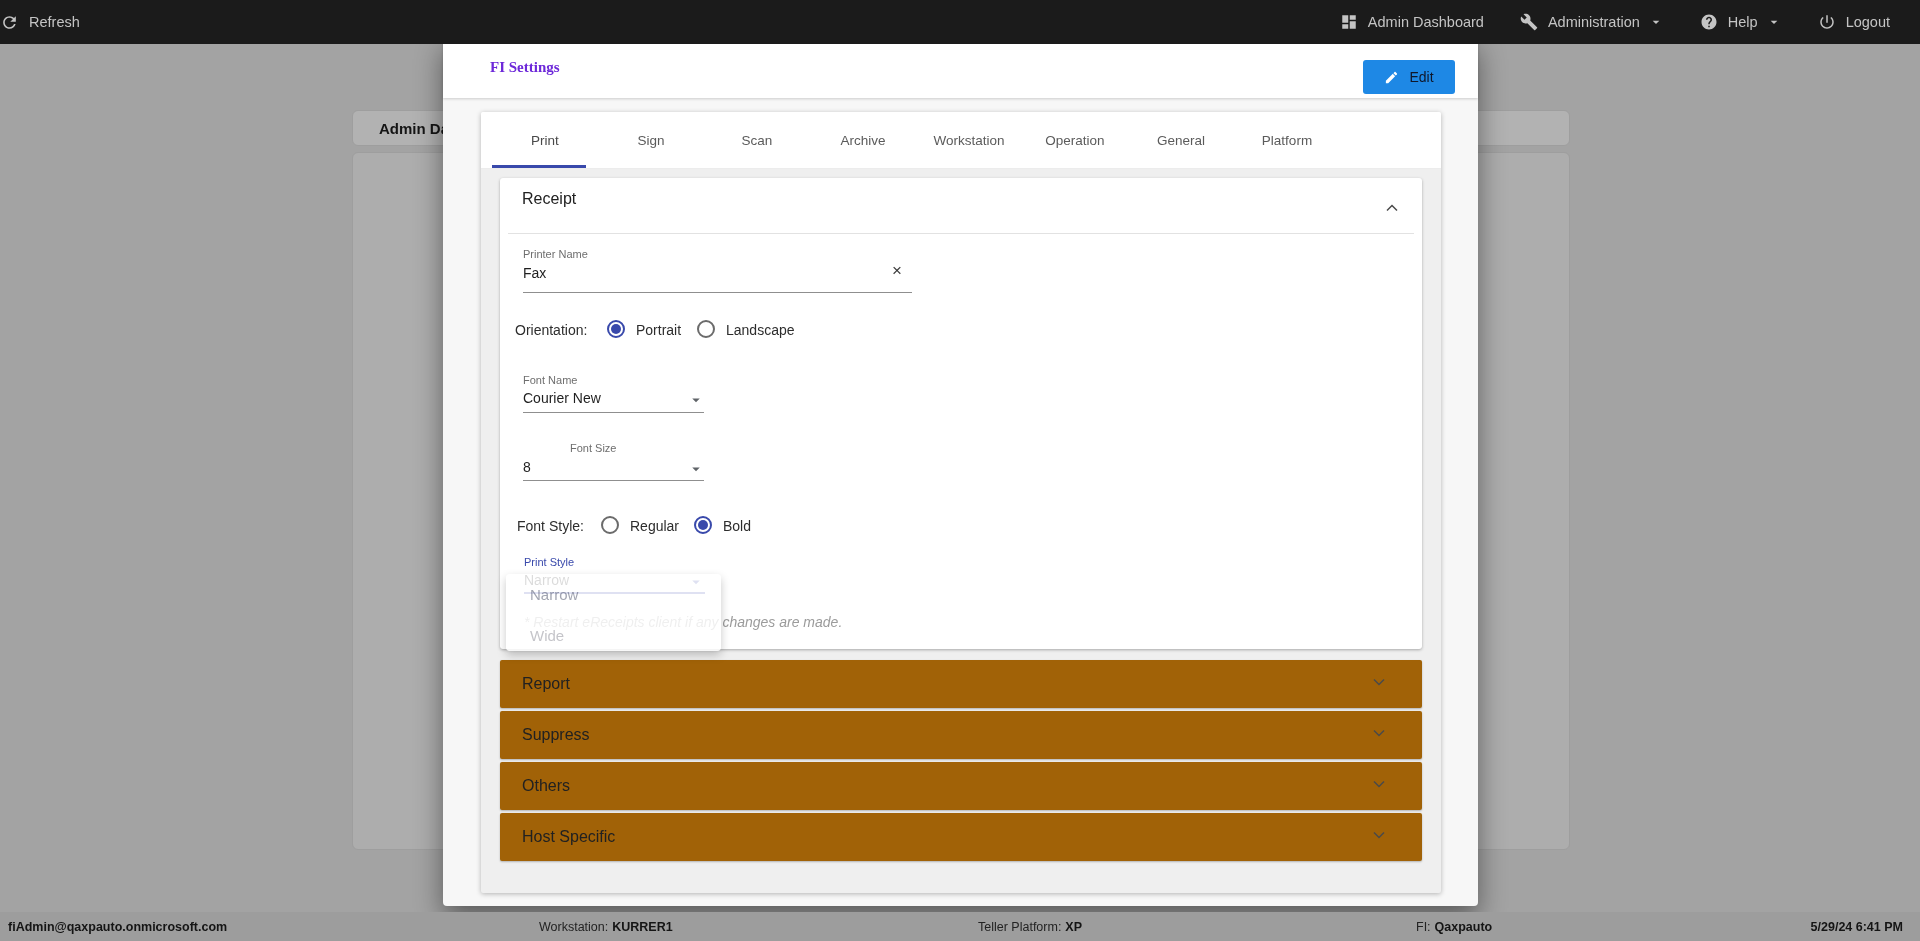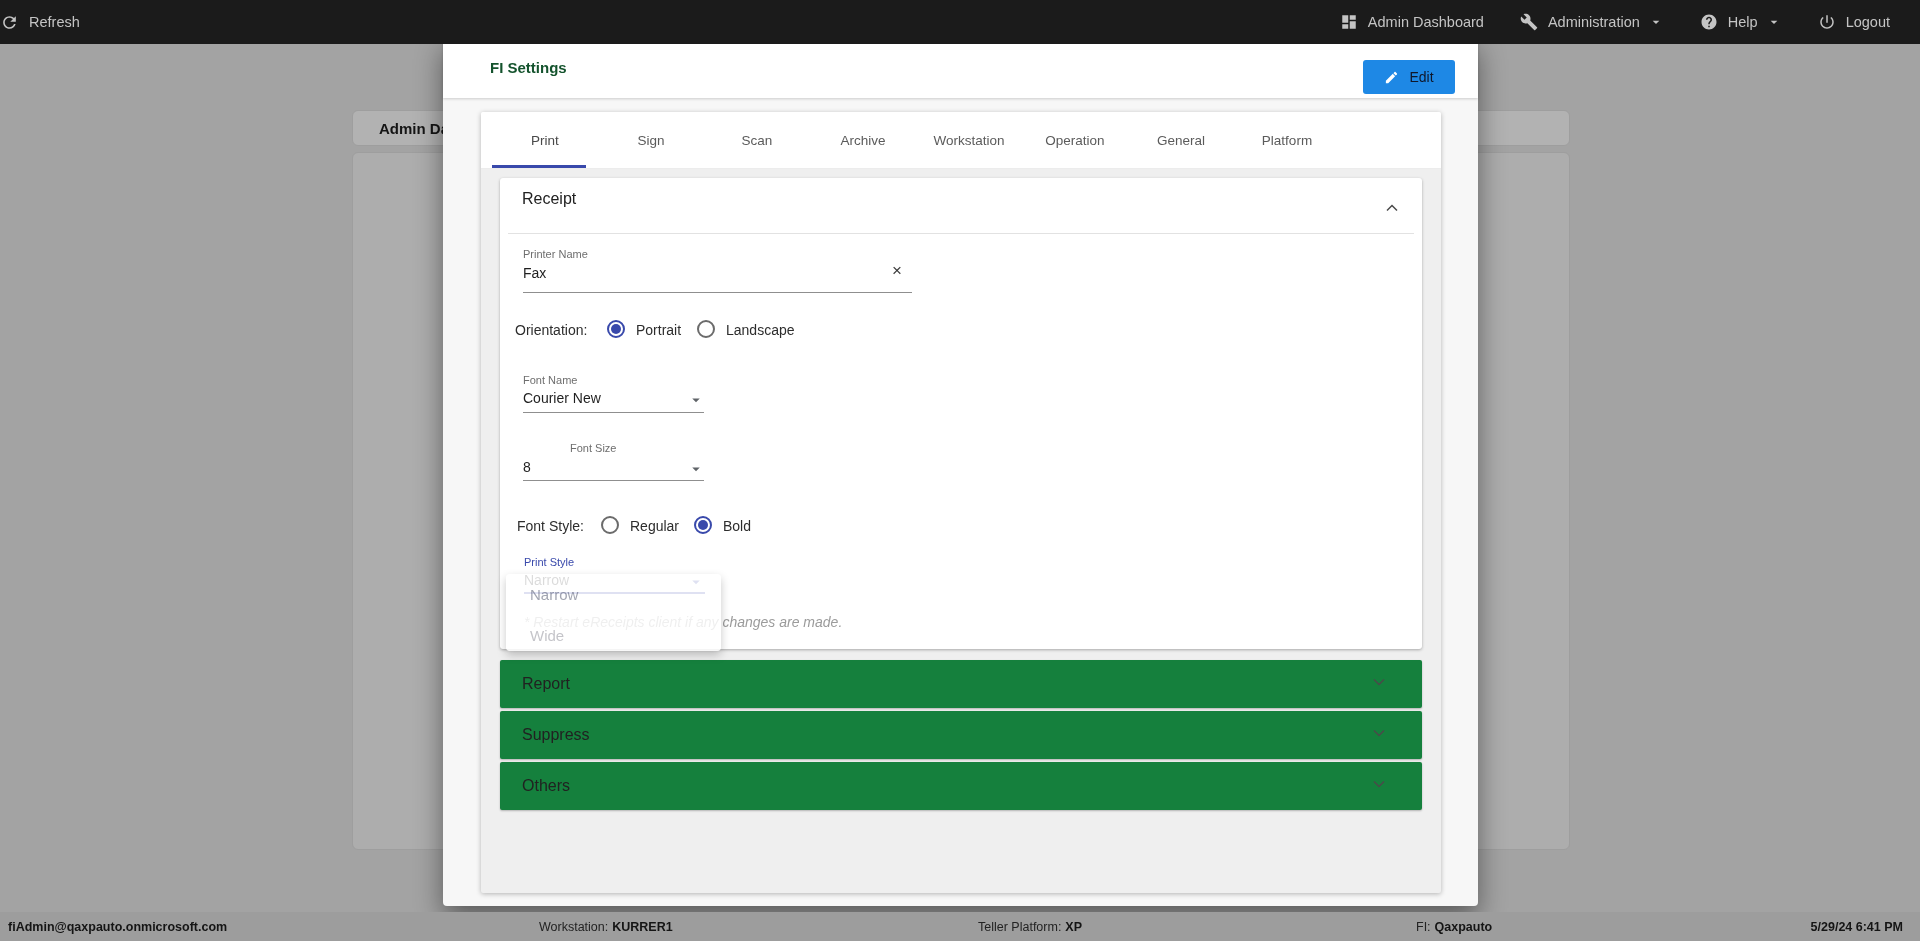--- a/index.html
+++ b/index.html
@@ -33,21 +33,21 @@
   .sb-dt { right:17px; font-weight:bold; }
   .sb-label { font-weight:normal; color:#232323; }
   .sb-value { font-weight:bold; }
 
   
   .modal { position:absolute; left:443px; top:37px; width:1035px; height:869px; background:#f7f7f7;
            border-radius:4px; box-shadow:0 12px 28px rgba(0,0,0,0.45); z-index:10; }
   .modal-header { position:absolute; left:0; top:0; width:100%; height:61px; background:#ffffff;
                   border-radius:4px 4px 0 0; box-shadow:0 1px 3px rgba(0,0,0,0.18);
                   display:flex; align-items:center; }
-  .modal-title { margin-left:47px; font-size:15px; font-weight:700; color:#14532d; }
+  .modal-title { margin-left:47px; font-size:15px; font-weight:700; color:#6d28d9;font-family:Liberation Serif, serif; }
   .edit-btn { position:absolute; right:23px; top:23px; width:92px; height:34px; background:#1e88e5;
               border:none; border-radius:3px; color:#0f172a; font-size:14px;
               display:flex; align-items:center; justify-content:center; gap:10px; cursor:pointer;
               font-family:"Liberation Sans", sans-serif; }
 
   .panel { position:absolute; left:38px; top:75px; width:960px; height:781px; background:#efefef;
            border-radius:2px; box-shadow:0 1px 5px rgba(0,0,0,0.28); }
   .tabbar { position:relative; height:57px; background:#fff; border-radius:2px 2px 0 0;
             display:flex; padding-left:11px; border-bottom:1px solid #ececec; }
   .tab { width:106px; text-align:center; line-height:57px; font-size:13.5px; color:#5b5b5b; cursor:pointer; }
@@ -79,21 +79,21 @@
 
   .note { position:absolute; left:24px; top:436px; font-size:14px; font-style:italic; color:#9b9b9b; }
 
   .dd-menu { position:absolute; left:25px; top:405px; width:215px; height:77px;
              background:rgba(255,255,255,0.84); border-radius:4px;
              box-shadow:0 4px 10px rgba(0,0,0,0.22); z-index:5; }
   .dd-opt { position:absolute; left:24px; font-size:15px; cursor:pointer; }
   .dd-opt1 { top:12px; color:rgba(70,75,100,0.5); }
   .dd-opt2 { top:53px; color:rgba(125,125,135,0.45); }
 
-  .sec-row { position:absolute; left:19px; width:922px; height:48px; background:#15803d; border-radius:2px;
+  .sec-row { position:absolute; left:19px; width:922px; height:48px; background:#a16207; border-radius:2px;
              box-shadow:0 1px 2px rgba(0,0,0,0.25); display:flex; align-items:center;
              justify-content:space-between; padding:0 33px 0 22px; cursor:pointer; }
   .sec-title { font-size:16px; color:#212121; }
   .sec-0 { top:491px; } .sec-1 { top:542px; } .sec-2 { top:593px; } .sec-3 { top:644px; }
 </style>
 </head>
 <body>
 
 <div class="screen">
 
@@ -266,20 +266,28 @@
           </span>
         </div>
         <div class="sec-row sec-2">
           <span class="sec-title">Others</span>
           <span style="color:#4a4a4a;">
             <svg width="20" height="20" viewBox="0 0 24 24" fill="none" stroke="currentColor" stroke-width="1.8">
                 <path d="M6 9l6 6 6-6"></path>
               </svg>
           </span>
         </div>
+        <div class="sec-row sec-3">
+          <span class="sec-title">Host Specific</span>
+          <span style="color:#4a4a4a;">
+            <svg width="20" height="20" viewBox="0 0 24 24" fill="none" stroke="currentColor" stroke-width="1.8">
+                <path d="M6 9l6 6 6-6"></path>
+              </svg>
+          </span>
+        </div>
 
       </div>
     </div>
   </div>
 
   <div class="statusbar">
     <div class="sb-item sb-user">fiAdmin@qaxpauto.onmicrosoft.com</div>
     <div class="sb-item sb-ws">
       <span class="sb-label">Workstation:</span>
       <span class="sb-value">KURRER1</span>

